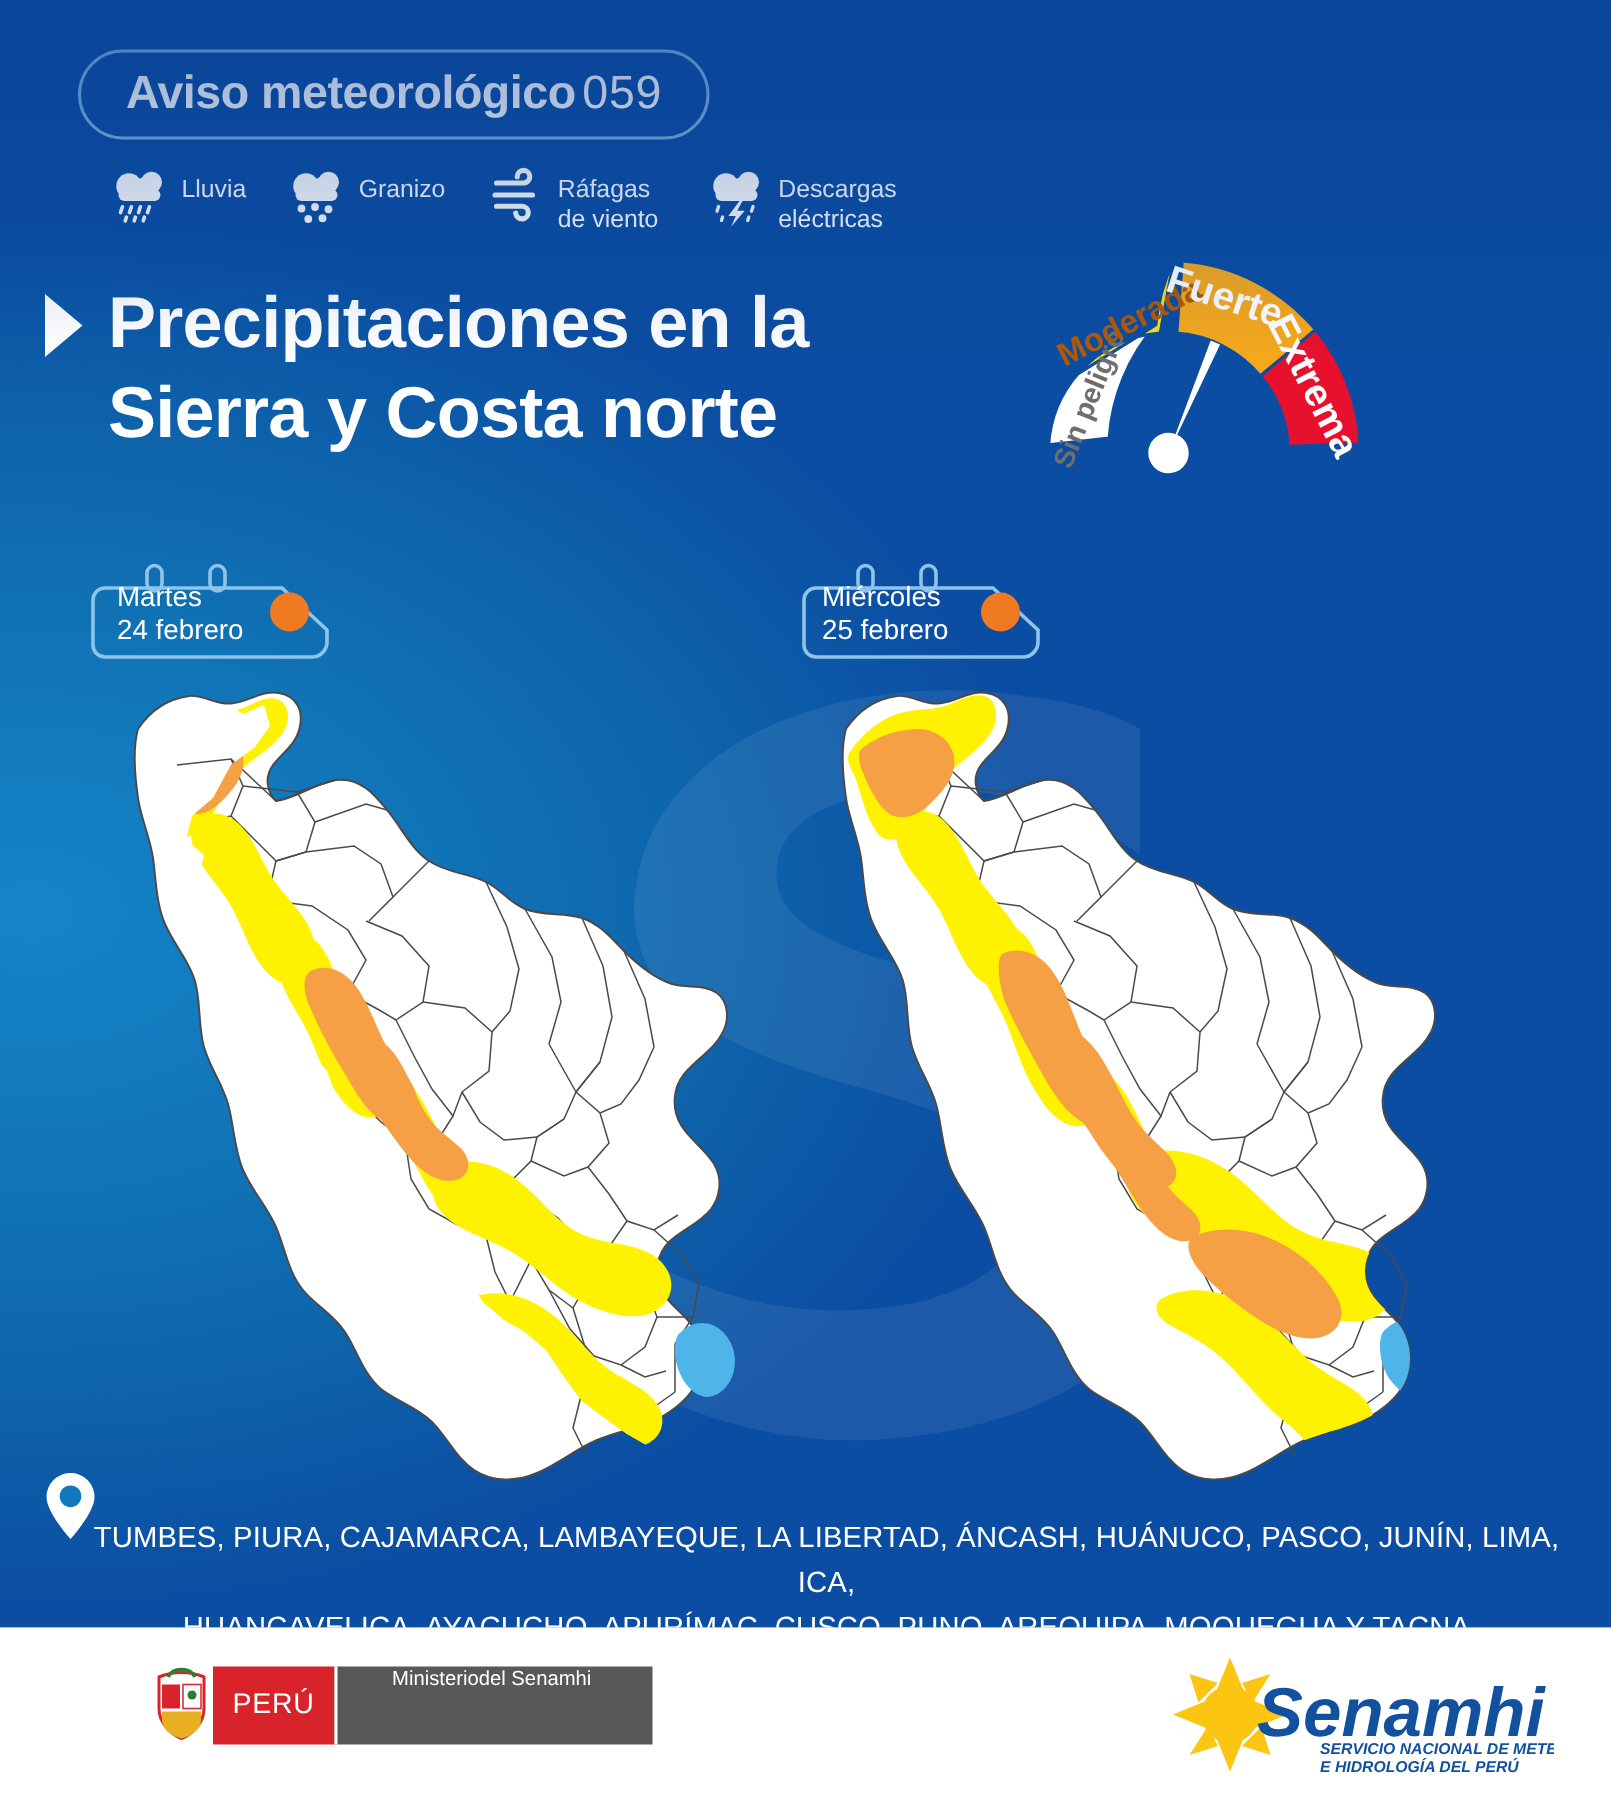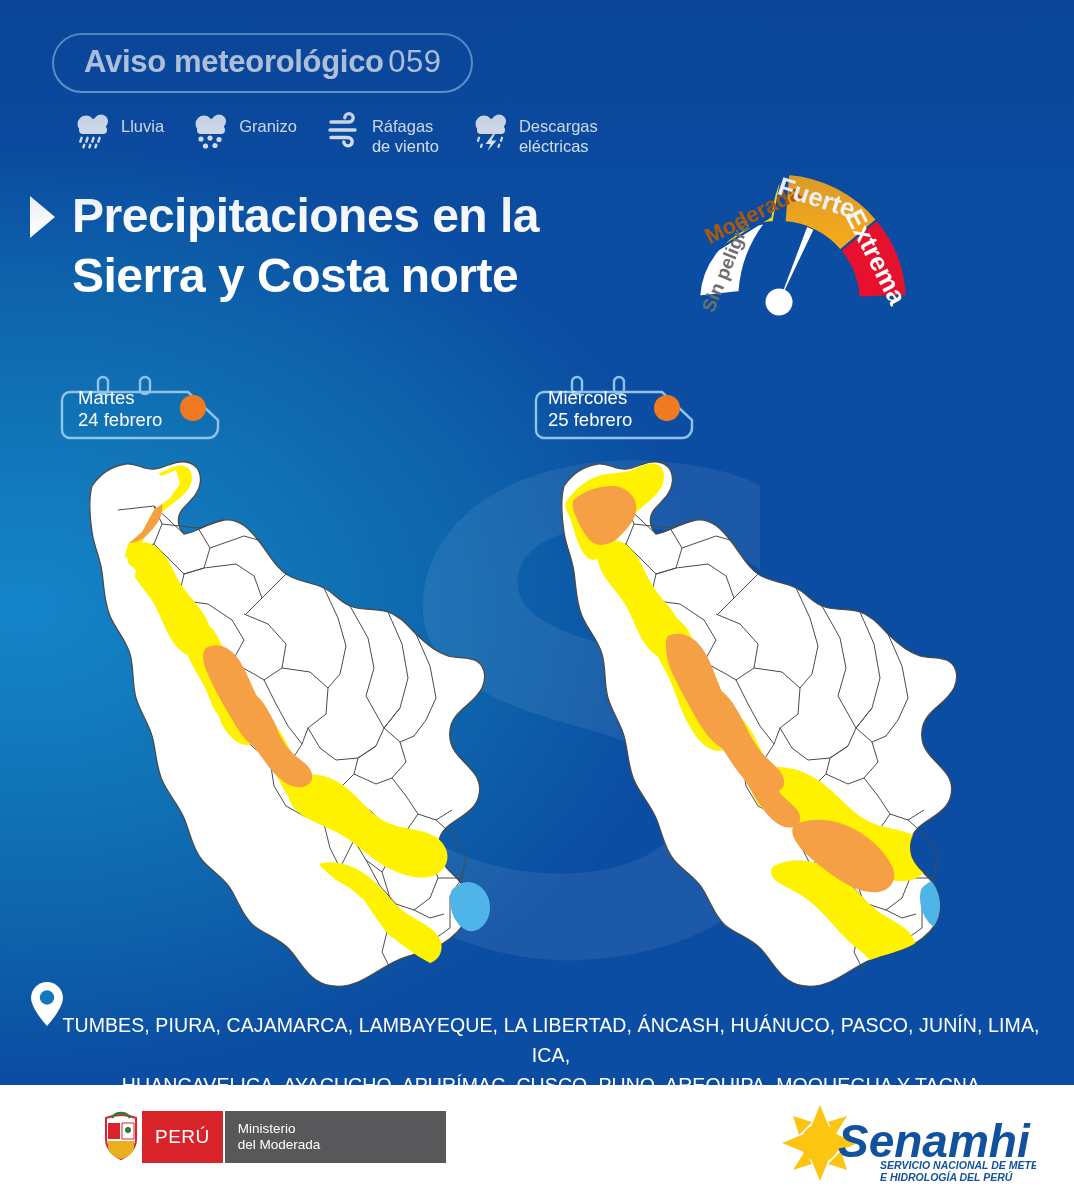--- a/index.html
+++ b/index.html
@@ -103,22 +103,22 @@
   
   .footer{position:absolute;left:0;top:1085px;width:1074px;height:115px;background:#ffffff;}
   .peru{position:absolute;left:100px;top:26px;display:flex;align-items:stretch;height:52px;}
   .peru .shield{width:42px;height:52px;flex:0 0 42px;}
   .peru .shield svg{display:block;width:42px;height:52px;}
   .peru .redbox{
     background:#D8232A;color:#ffffff;display:flex;align-items:center;
     padding:0 13px;font-size:19px;font-weight:normal;letter-spacing:.5px;
   }
   .peru .greybox{
-    background:#58585A;color:#ffffff;display:flex;flex-direction:column;
-    justify-content:center;padding:0 28px 0 13px;font-size:13.5px;line-height:16px;
+    background:#58585A;color:#ffffff;display:flex;flex-direction:row;
+    justify-content:center;padding:0 17px 0 13px;font-size:13.5px;line-height:16px;
     border-left:2px solid #ffffff;min-width:180px;
   }
   .senamhi{position:absolute;left:776px;top:14px;width:260px;height:88px;}
   .senamhi svg{display:block;width:260px;height:88px;}
 </style>
 </head>
 <body>
 
 <div id="poster">
 
@@ -544,21 +544,21 @@
           <path d="M8 12 L20 12 L20 28 L8 28 Z" fill="#D8232A"></path>
           <path d="M22 12 L34 12 L34 28 L22 28 Z" fill="#ffffff" stroke="#D8232A" stroke-width="1"></path>
           <path d="M8 30 L34 30 L34 36 C34 42 28 46 21 48 C14 46 8 42 8 36 Z" fill="#E8B020"></path>
           <path d="M12 7 C14 3 18 2 21 2 C24 2 28 3 30 7" fill="none" stroke="#2E7D32" stroke-width="2.4"></path>
           <circle cx="28" cy="19" r="3" fill="#2E7D32"></circle>
         </svg>
       </span>
       <span class="redbox">PERÚ</span>
       <span class="greybox">
         <span>Ministerio</span>
-        <span>del Moderada</span>
+        <span>del Senamhi</span>
       </span>
     </div>
 
     <div class="senamhi">
       <svg viewBox="0 0 260 88" xmlns="http://www.w3.org/2000/svg">
         <g transform="translate(44,44)">
           <g fill="#FBC512">
             <path d="M0 -38 L9 -16 L-9 -16 Z"></path>
             <path d="M27 -27 L15 -8 L8 -21 Z"></path>
             <path d="M38 0 L16 9 L16 -9 Z"></path>

